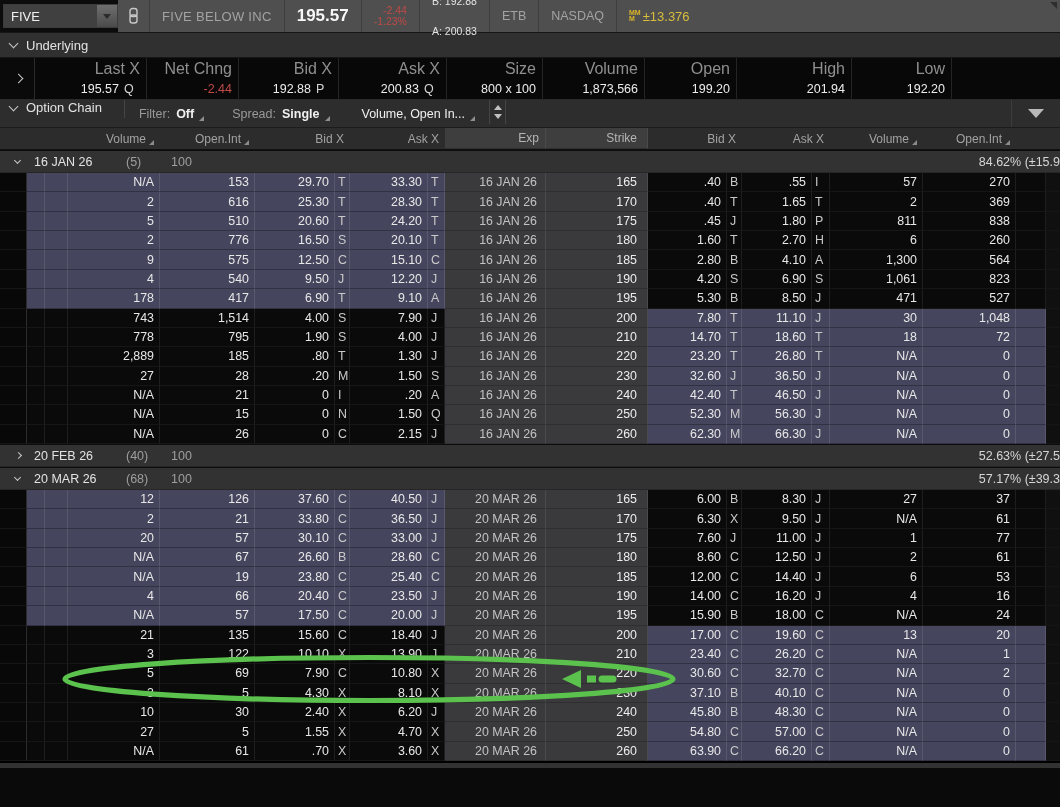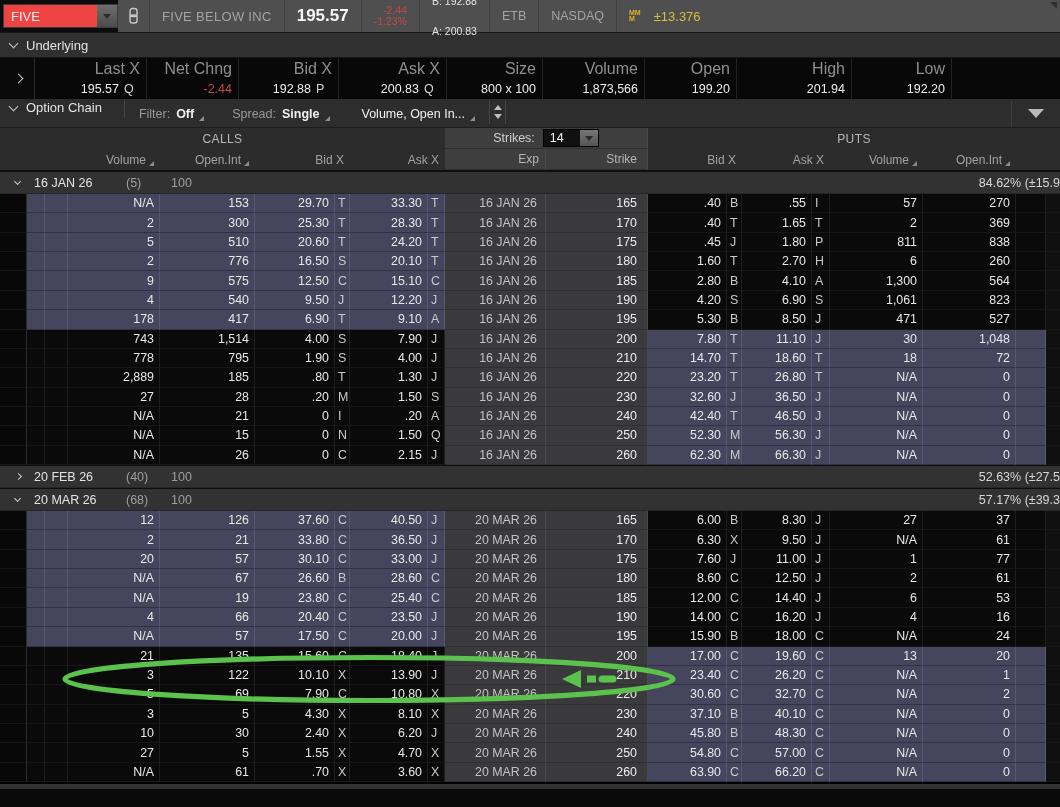--- a/index.html
+++ b/index.html
@@ -3,34 +3,34 @@
 <meta charset="utf-8">
 <style>
   * { box-sizing: border-box; margin: 0; padding: 0; }
   html,body { width:1060px; height:807px; overflow:hidden; background:#1a1a1a;
     font-family:"Liberation Sans", sans-serif; }
   #app { position:relative; width:1060px; height:807px; background:#0a0a0a; }
 
   
   .topbar { height:32px; background:#4f4f4f; display:flex; align-items:stretch; position:relative; }
   .symbolwrap { width:118px; background:#0c0c0c; display:flex; align-items:center; padding-left:3px; }
-  .combo { width:116px; height:24px; background:#ef4444; border:1px solid #3c3c3c; display:flex; align-items:center; }
+  .combo { width:116px; height:24px; background:#404040; border:1px solid #3c3c3c; display:flex; align-items:center; }
   .combo .sym { flex:1; color:#f0f0f0; font-size:13px; padding-left:7px; }
   .combo .dd { width:20px; height:22px; background:linear-gradient(#6e6e6e,#4b4b4b); display:flex; align-items:center; justify-content:center; }
   .tri-dn { width:0; height:0; border-left:4px solid transparent; border-right:4px solid transparent; border-top:5px solid #2b2b2b; }
   .tbitem { display:flex; align-items:center; padding:12px 12px; border-right:1px solid #3e3e3e; }
   .tbitem.nol { border-right:none; }
   .linkbox { padding:0 9px; border-right:1px solid #3e3e3e; display:flex; align-items:center; }
   .company { color:#a3a3a3; font-size:13px; letter-spacing:.3px; }
   .bigprice { color:#f7f7f7; font-size:17px; font-weight:bold; }
   .twoline { display:flex; flex-direction:column; justify-content:center; line-height:11px; font-size:10.5px; }
   .chg { color:#bf4a46; text-align:right; }
   .ba { color:#e2e2e2;gap:19px; }
   .dim { color:#a3a3a3; font-size:12.5px; }
-  .mmwrap { display:flex; gap:13px; }
+  .mmwrap { display:flex; gap:2px; }
   .mmicon { color:#d9b32a; font-weight:bold; font-size:7px; line-height:6px; letter-spacing:0; text-align:left; }
   .mmval { color:#d7bd3e; font-size:13px; }
   .resize-corner { position:absolute; right:3px; top:2px; width:0; height:0;
     border-top:7px solid #2e2e2e; border-left:7px solid transparent; }
 
   
   .secbar { height:26px; background:#303030; border-top:1px solid #161616; border-bottom:1px solid #161616;
     display:flex; align-items:center; gap:9px; padding-left:10px; color:#e2e2e2; font-size:13px; }
   .chev { width:7px; height:7px; border-right:1.6px solid #c9c9c9; border-bottom:1.6px solid #c9c9c9; display:inline-block; }
   .chev.down { transform:rotate(45deg); margin-top:-3px; }
@@ -239,33 +239,20 @@
     <div class="spinner">
       <span class="tri-up-s"></span>
       <span class="tri-dn-s"></span>
     </div>
     <div class="flex1"></div>
     <div class="funnel">
       <span class="tri-dn-l"></span>
     </div>
   </div>
 
-  <div class="cpstrip">
-    <div class="side">CALLS</div>
-    <div class="mid">
-      <span class="lab">Strikes:</span>
-      <span class="strikesbox">
-        <span class="v">14</span>
-        <span class="dd">
-            <span class="tri-dn"></span>
-          </span>
-      </span>
-    </div>
-    <div class="side">PUTS</div>
-  </div>
 
   <div class="colhdr">
     <div class="c"></div>
     <div class="c">
         <span>Volume</span>
         <span class="sortc"></span>
       </div>
     <div class="c">
         <span>Open.Int</span>
         <span class="sortc"></span>
@@ -330,21 +317,21 @@
         <div class="cell num lo">57</div>
         <div class="cell num lo">270</div>
         <div class="cell lo"></div>
         <div class="cell rstrip"></div>
       </div>
       <div class="orow">
         <div class="cell gutter"></div>
         <div class="cell hi"></div>
         <div class="cell hi"></div>
         <div class="cell num hi">2</div>
-        <div class="cell num hi">300</div>
+        <div class="cell num hi">616</div>
         <div class="cell num hi">25.30</div>
         <div class="cell ltr hi">T</div>
         <div class="cell num hi">28.30</div>
         <div class="cell ltr hi">T</div>
         <div class="cell expc mid">16 JAN 26</div>
         <div class="cell strikec mid">170</div>
         <div class="cell num lo">.40</div>
         <div class="cell ltr lo">T</div>
         <div class="cell num lo">1.65</div>
         <div class="cell ltr lo">T</div>

